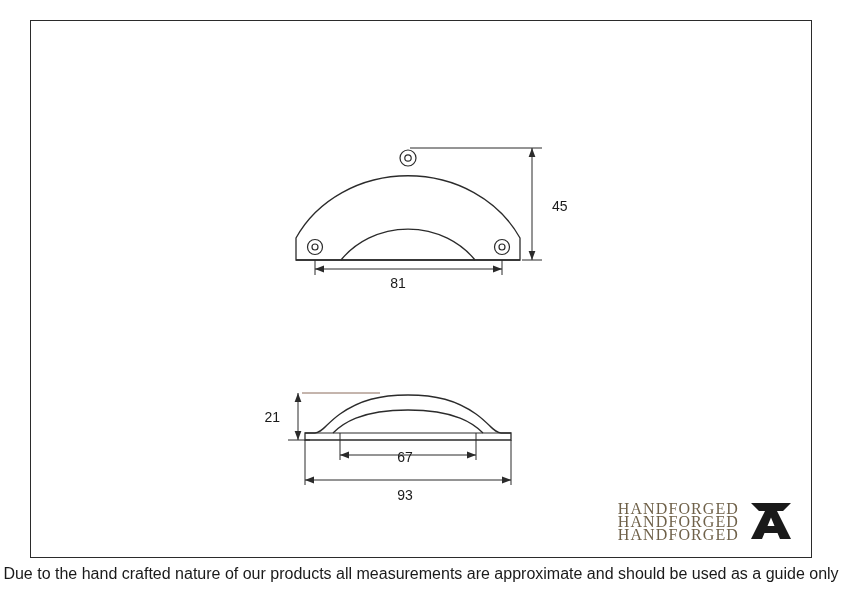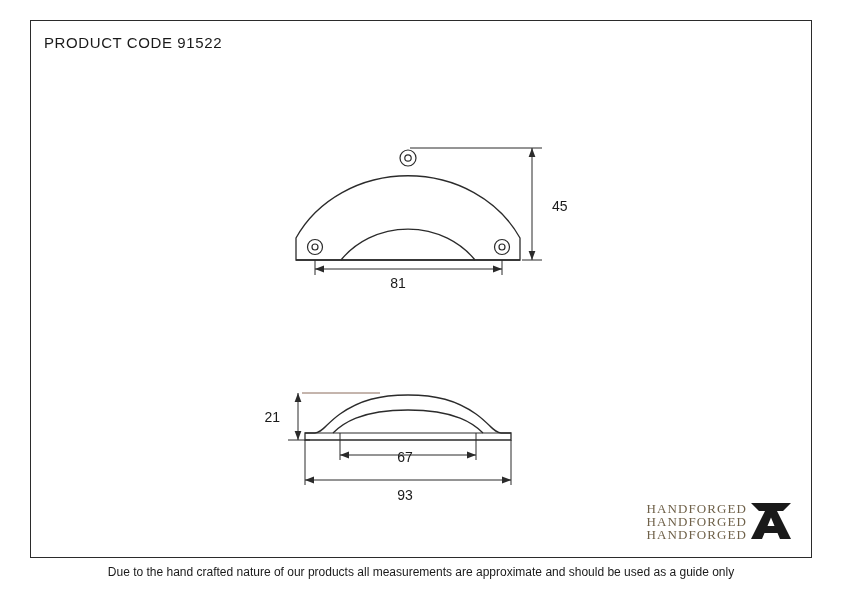--- a/index.html
+++ b/index.html
@@ -38,65 +38,65 @@
     letter-spacing: 0.6px;
     color: #1a1a1a;
     font-family: "Liberation Sans", sans-serif;
   }
   .footer-note {
     position: absolute;
     left: 0;
     top: 565px;
     width: 842px;
     text-align: center;
-    font-size: 12px;
+    font-size: 16px;
     color: #1a1a1a;
   }
   .drawing-svg {
     position: absolute;
     left: 30px;
     top: 20px;
   }
   .logo-block {
     position: absolute;
     left: 645px;
     top: 497px;
     width: 150px;
     height: 48px;
     display: flex;
     align-items: center;
     justify-content: flex-end;
   }
   .logo-words {
     text-align: right;
     font-family: "Liberation Serif", serif;
-    font-size: 13px;
+    font-size: 16px;
     line-height: 13px;
     letter-spacing: 1.1px;
     color: #6f6149;
+    margin-right: 8px;
   }
   .logo-mark {
     width: 48px;
     height: 44px;
     position: relative;
   }
   .dim-text {
     font-family: "Liberation Sans", sans-serif;
     font-size: 14px;
     fill: #1a1a1a;
   }
 </style>
 </head>
 <body>
 
 <div id="sheet">
 
   <div class="border-box"></div>
 
-  <div class="product-code">PRODUCT CODE 91522</div>
 
   <svg class="drawing-svg" width="782" height="538" viewBox="0 0 782 538">
 
     <g stroke="#2b2b2b" fill="none" stroke-width="1.3">
 
       <path d="M 266 240
                L 266 218
                A 125 112 0 0 1 490 218
                L 490 240
                Z" fill="#ffffff"></path>

